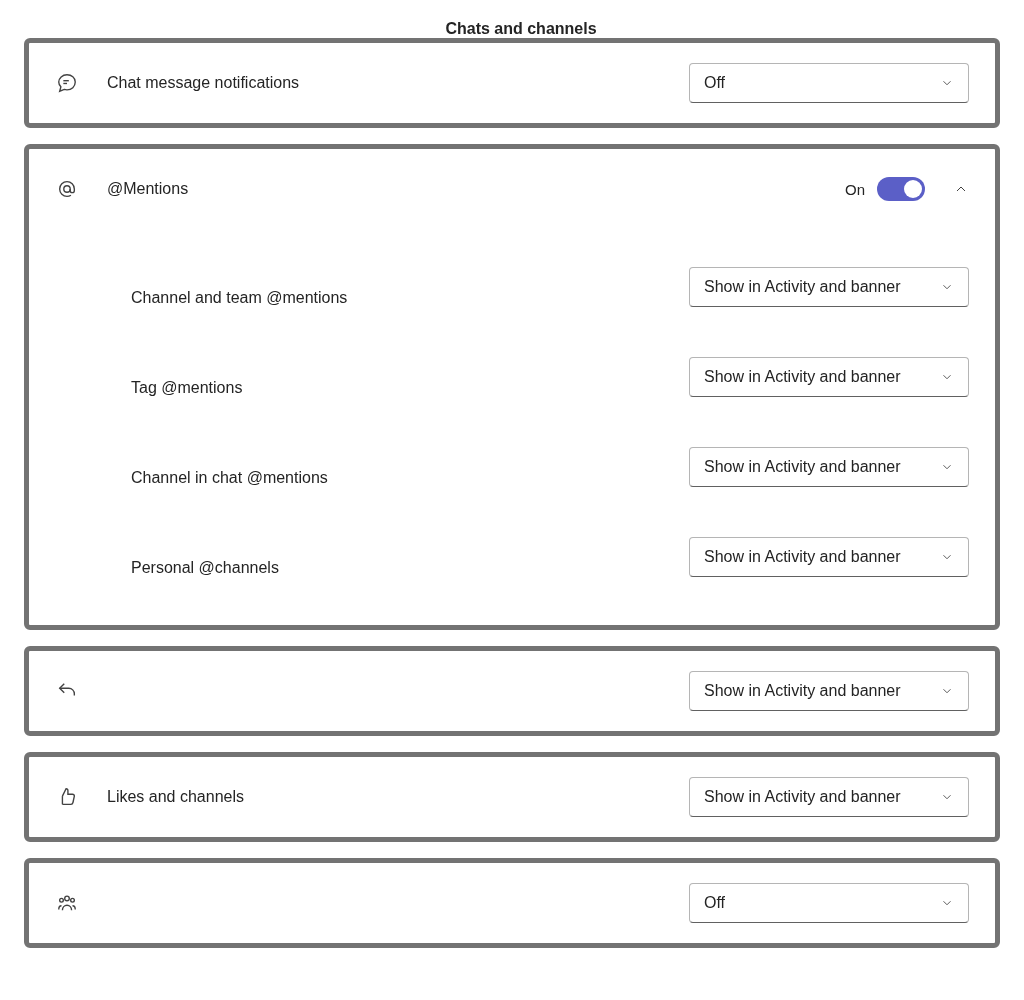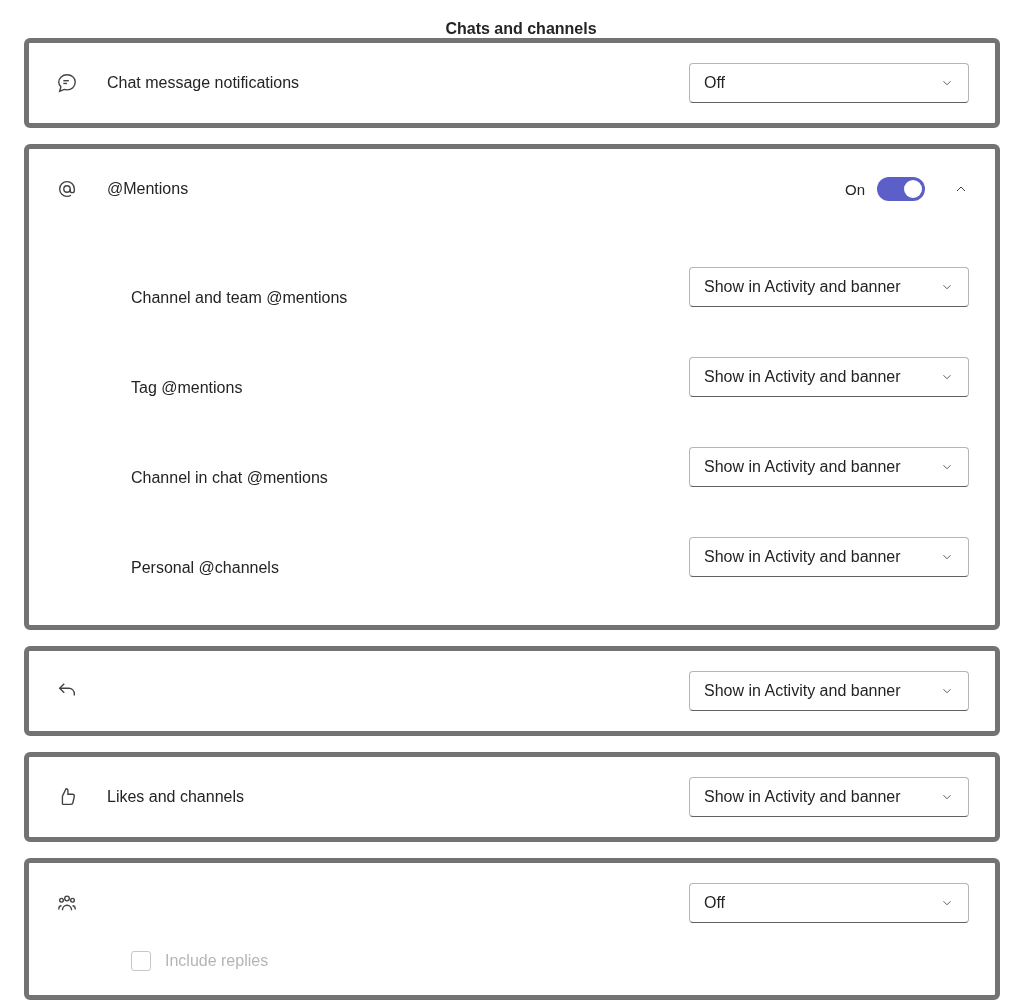--- a/index.html
+++ b/index.html
@@ -294,17 +294,13 @@
     <div class="spacer"></div>
     <div class="dropdown">
       <span class="dropdown-text">Off</span>
       <span class="chevron">
         <svg width="14" height="14" viewBox="0 0 24 24">
             <polyline points="6 9 12 15 18 9"></polyline>
           </svg>
       </span>
     </div>
   </div>
-  <div class="checkbox-row">
-    <div class="checkbox"></div>
-    <div class="checkbox-label">Include replies</div>
-  </div>
 </div>
 
 </body></html>

